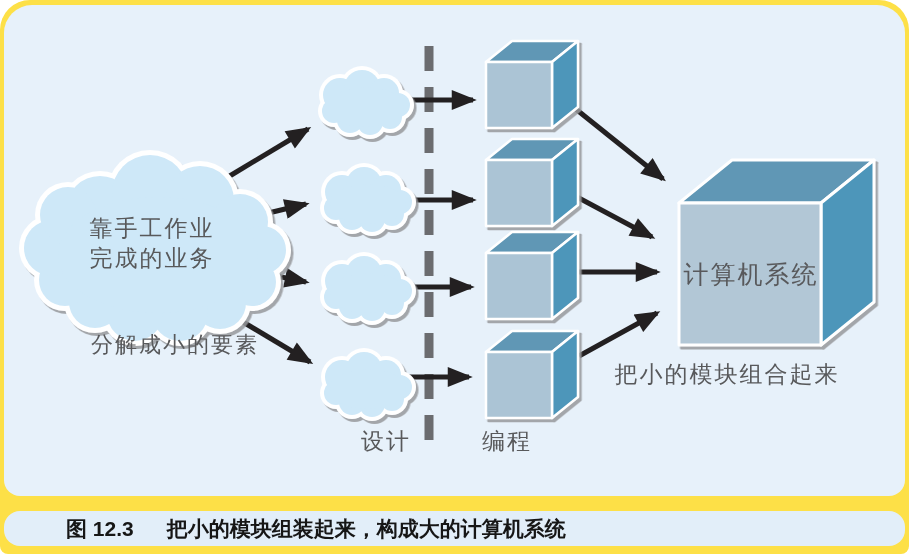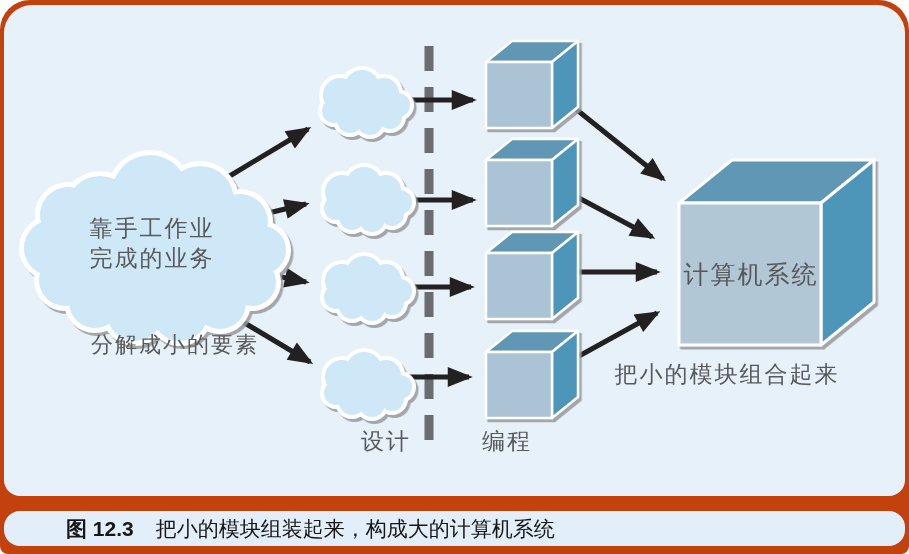--- a/index.html
+++ b/index.html
@@ -1,37 +1,37 @@
 <!DOCTYPE html>
 <html><head>
 <meta charset="utf-8">
 <style>
   html,body{margin:0;padding:0;background:#ffffff;}
   .fig{
     position:relative;
     width:909px;height:554px;
-    background:#c2410c;
+    background:#fde047;
     border-radius:30px 30px 8px 8px;
     overflow:hidden;
     font-family:"Liberation Sans","DejaVu Sans",sans-serif;
   }
   .panel-main{
     position:absolute;left:4px;top:5px;right:4px;height:491px;
     background:#E7F1FA;
     border-radius:28px 28px 16px 16px;
   }
   .panel-caption{
     position:absolute;left:4px;top:511px;right:4px;height:35px;
     background:#E2EEF9;
     border-radius:16px;
     display:flex;align-items:center;
     padding-left:18px;box-sizing:border-box;
   }
   .cap-label{font-weight:bold;font-size:21px;color:#161616;white-space:nowrap;margin-left:44px;}
-  .cap-text{font-weight:normal;font-size:21px;color:#161616;margin-left:22px;white-space:nowrap;}
+  .cap-text{font-weight:bold;font-size:21px;color:#161616;margin-left:33px;white-space:nowrap;}
   svg.diagram{position:absolute;left:0;top:0;}
   text{font-family:"Liberation Sans","DejaVu Sans",sans-serif;}
   .lbl{fill:#58595B;letter-spacing:2px;}
 </style>
 </head>
 <body>
 
 <div class="fig">
   <div class="panel-main"></div>
 

